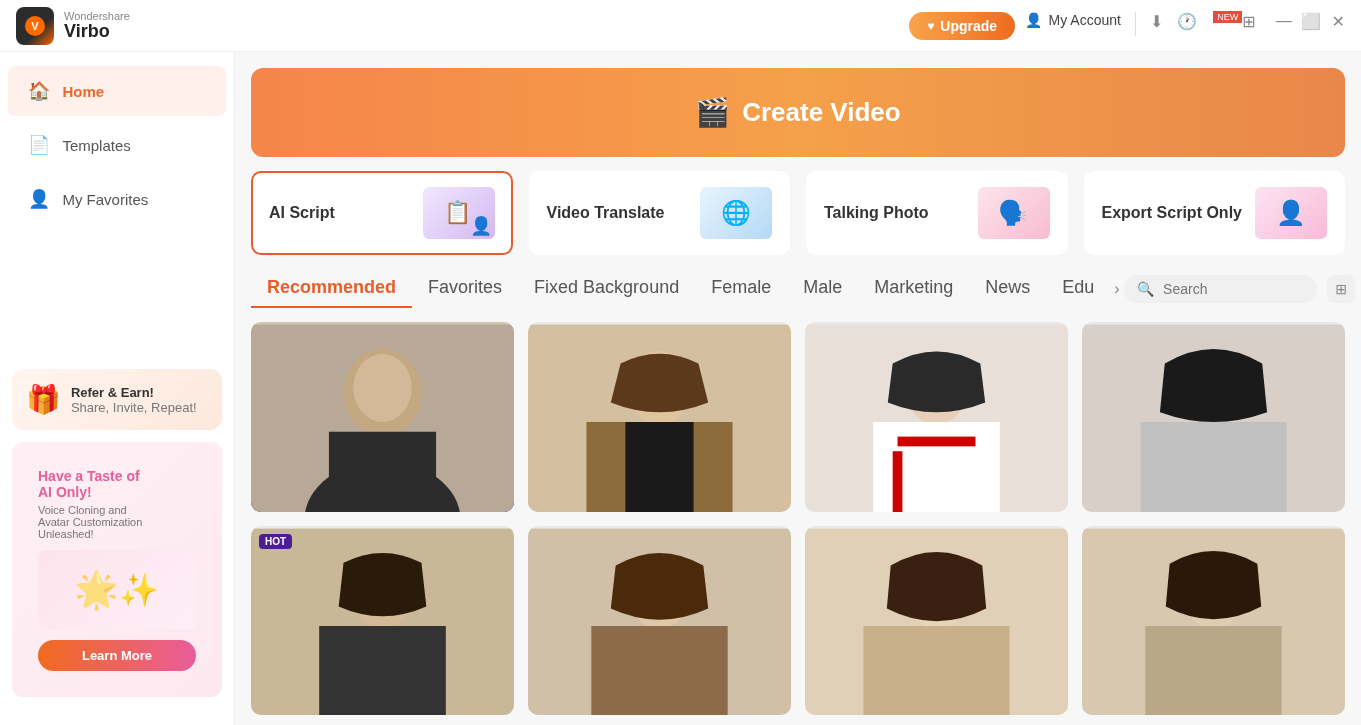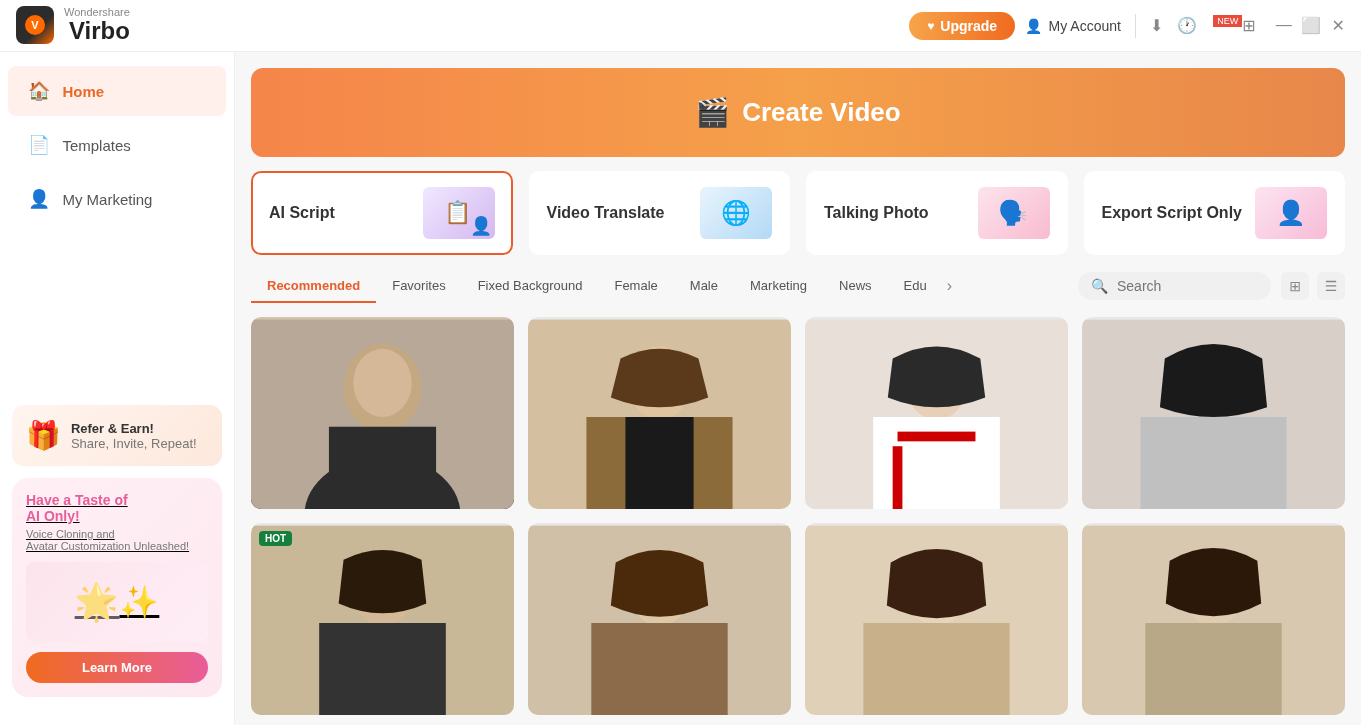--- a/index.html
+++ b/index.html
@@ -8,22 +8,22 @@
     
     .title-bar {
       display: flex; align-items: center; justify-content: space-between;
       background: #fff; height: 52px; padding: 0 16px;
       border-bottom: 1px solid #eee; flex-shrink: 0;
     }
     .title-bar-left { display: flex; align-items: center; gap: 10px; }
     .logo-icon { width: 38px; height: 38px; border-radius: 8px; background: linear-gradient(135deg, #2c2c2c 60%, #ff6600 100%); display: flex; align-items: center; justify-content: center; color: #fff; font-size: 18px; font-weight: bold; }
     .logo-text { display: flex; flex-direction: column; line-height: 1.1; }
     .logo-text span:first-child { font-size: 11px; color: #888; }
-    .logo-text span:last-child { font-size: 24px; font-weight: 700; color: #222; text-align: right; }
-    .title-bar-right { display: flex; align-items: center; gap: 10px; }
+    .logo-text span:last-child { font-size: 18px; font-weight: 700; color: #222; }
+    .title-bar-right { display: flex; align-items: flex-start; gap: 10px; }
     .upgrade-btn { background: linear-gradient(90deg, #f7a44a, #f06b1f); border: none; border-radius: 20px; padding: 6px 18px; color: #fff; font-size: 14px; font-weight: 600; cursor: pointer; display: flex; align-items: center; gap: 6px; }
     .upgrade-btn::before { content: '♥'; font-size: 12px; }
     .my-account-btn { display: flex; align-items: center; gap: 6px; font-size: 14px; color: #444; cursor: pointer; border: none; background: none; }
     .title-bar-icons { display: flex; align-items: center; gap: 14px; color: #888; font-size: 16px; }
     .title-bar-icons span { cursor: pointer; }
     .new-badge { background: #e74c3c; color: #fff; font-size: 9px; border-radius: 0; padding: 1px 4px; vertical-align: top; margin-left: 2px; }
     .win-controls { display: flex; gap: 10px; margin-left: 10px; }
     .divider-v { width: 1px; height: 24px; background: #ddd; margin: 0 4px; }
 
     
@@ -32,21 +32,21 @@
     
     .sidebar { width: 235px; background: #fff; display: flex; flex-direction: column; border-right: 1px solid #eee; padding: 12px 0; flex-shrink: 0; }
     .sidebar-item { display: flex; align-items: center; gap: 12px; padding: 14px 20px; cursor: pointer; font-size: 15px; color: #555; border-radius: 8px; margin: 2px 8px; }
     .sidebar-item.active { background: #fff0ec; color: #e86a2b; font-weight: 600; }
     .sidebar-item-icon { font-size: 18px; }
     .sidebar-bottom { flex: 1; display: flex; flex-direction: column; justify-content: flex-end; padding: 0 12px 16px; gap: 12px; }
     .refer-card { background: linear-gradient(135deg, #fff5f0, #fde8dc); border-radius: 12px; padding: 14px; display: flex; align-items: center; gap: 10px; }
     .refer-icon { font-size: 28px; }
     .refer-text { font-size: 13px; font-weight: 700; color: #333; }
     .refer-sub { font-size: 13px; color: #777; }
-    .ai-magic-card { background: linear-gradient(135deg, #fff0f5, #fde8f0); border-radius: 16px; padding: 14px; text-decoration: underline; }
+    .ai-magic-card { background: linear-gradient(135deg, #fff0f5, #fde8f0); border-radius: 11px; padding: 26px; }
     .ai-magic-title { font-size: 14px; font-weight: 700; color: #333; }
     .ai-magic-title span { color: #e85d9b; }
     .ai-magic-sub { font-size: 11px; color: #777; margin-top: 4px; }
     .ai-magic-visual { height: 80px; background: linear-gradient(135deg, #fce4ec, #ffeef7); border-radius: 8px; margin: 10px 0; display: flex; align-items: center; justify-content: center; position: relative; overflow: hidden; }
     .ai-magic-visual::after { content: '✨'; font-size: 32px; }
     .learn-more-btn { background: linear-gradient(90deg, #f06b1f, #e85d9b); border: none; border-radius: 20px; color: #fff; font-size: 13px; font-weight: 600; padding: 8px 0; width: 100%; cursor: pointer; text-align: center; }
 
     
     .content { flex: 1; display: flex; flex-direction: column; overflow: hidden; background: #f7f7f7; }
 
@@ -62,34 +62,34 @@
 
     
     .feature-cards { display: flex; gap: 16px; margin: 14px 16px 0 16px; flex-shrink: 0; }
     .feature-card { flex: 1; background: #fff; border-radius: 10px; padding: 14px 16px; display: flex; align-items: center; justify-content: space-between; cursor: pointer; border: 2px solid transparent; }
     .feature-card.active { border: 2.5px solid #e85d2b; }
     .feature-card-label { font-size: 16px; font-weight: 600; color: #333; }
     .feature-card-img { width: 72px; height: 52px; border-radius: 6px; overflow: hidden; display: flex; align-items: center; justify-content: center; background: #f0f0f0; font-size: 28px; }
 
     
     .filter-tabs { display: flex; align-items: center; gap: 0; margin: 14px 16px 0 16px; flex-shrink: 0; }
-    .filter-tab { padding: 8px 16px; font-size: 13px; color: #555; cursor: pointer; border-bottom: 2px solid transparent; white-space: nowrap; }
+    .filter-tab { padding: 8px 16px; font-size: 18px; color: #555; cursor: pointer; border-bottom: 2px solid transparent; white-space: nowrap; }
     .filter-tab.active { color: #e85d2b; border-bottom: 2px solid #e85d2b; font-weight: 600; }
     .filter-more { padding: 8px 4px; color: #888; cursor: pointer; font-size: 16px; }
     .search-box { margin-left: auto; display: flex; align-items: center; background: #f0f0f0; border-radius: 20px; padding: 6px 14px; gap: 8px; }
     .search-input { border: none; background: none; outline: none; font-size: 14px; color: #666; width: 140px; }
     .search-icon-btn { color: #999; font-size: 14px; }
     .view-icons { display: flex; gap: 8px; margin-left: 10px; }
     .view-icon { width: 28px; height: 28px; display: flex; align-items: center; justify-content: center; border-radius: 6px; background: #f0f0f0; cursor: pointer; color: #888; font-size: 14px; }
 
     
     .avatar-grid { display: grid; grid-template-columns: repeat(4, 1fr); gap: 14px; margin: 14px 16px 0 16px; overflow-y: auto; flex: 1; padding-bottom: 10px; }
     .avatar-card { background: #fff; border-radius: 10px; overflow: hidden; cursor: pointer; }
     .avatar-placeholder { width: 100%; height: 200px; display: flex; align-items: center; justify-content: center; font-size: 60px; background: #e8e8e8; position: relative; }
-    .hot-badge { position: absolute; top: 8px; left: 8px; background: #15803d; color: #fff; font-size: 10px; font-weight: 700; border-radius: 4px; padding: 2px 6px; }
+    .hot-badge { position: absolute; top: 8px; left: 8px; background: #4c1d95; color: #fff; font-size: 10px; font-weight: 700; border-radius: 4px; padding: 2px 6px; }
 
     
     .avatar-grid::-webkit-scrollbar { width: 6px; }
     .avatar-grid::-webkit-scrollbar-track { background: #f0f0f0; border-radius: 3px; }
     .avatar-grid::-webkit-scrollbar-thumb { background: #ccc; border-radius: 3px; }
 
     
     .avatar-brandt { background: linear-gradient(180deg, #d4c4b0 0%, #b8a898 30%, #2c2c2c 60%, #1a1a1a 100%); }
   </style>
 </head>
@@ -136,21 +136,21 @@
     <div class="sidebar-item active">
       <span class="sidebar-item-icon">🏠</span>
       <span>Home</span>
     </div>
     <div class="sidebar-item">
       <span class="sidebar-item-icon">📄</span>
       <span>Templates</span>
     </div>
     <div class="sidebar-item">
       <span class="sidebar-item-icon">👤</span>
-      <span>My Marketing</span>
+      <span>My Favorites</span>
     </div>
 
     <div class="sidebar-bottom">
 
       <div class="refer-card">
         <div class="refer-icon">🎁</div>
         <div>
           <div class="refer-text">Refer &amp; Earn!</div>
           <div class="refer-sub">Share, Invite, Repeat!</div>
         </div>

